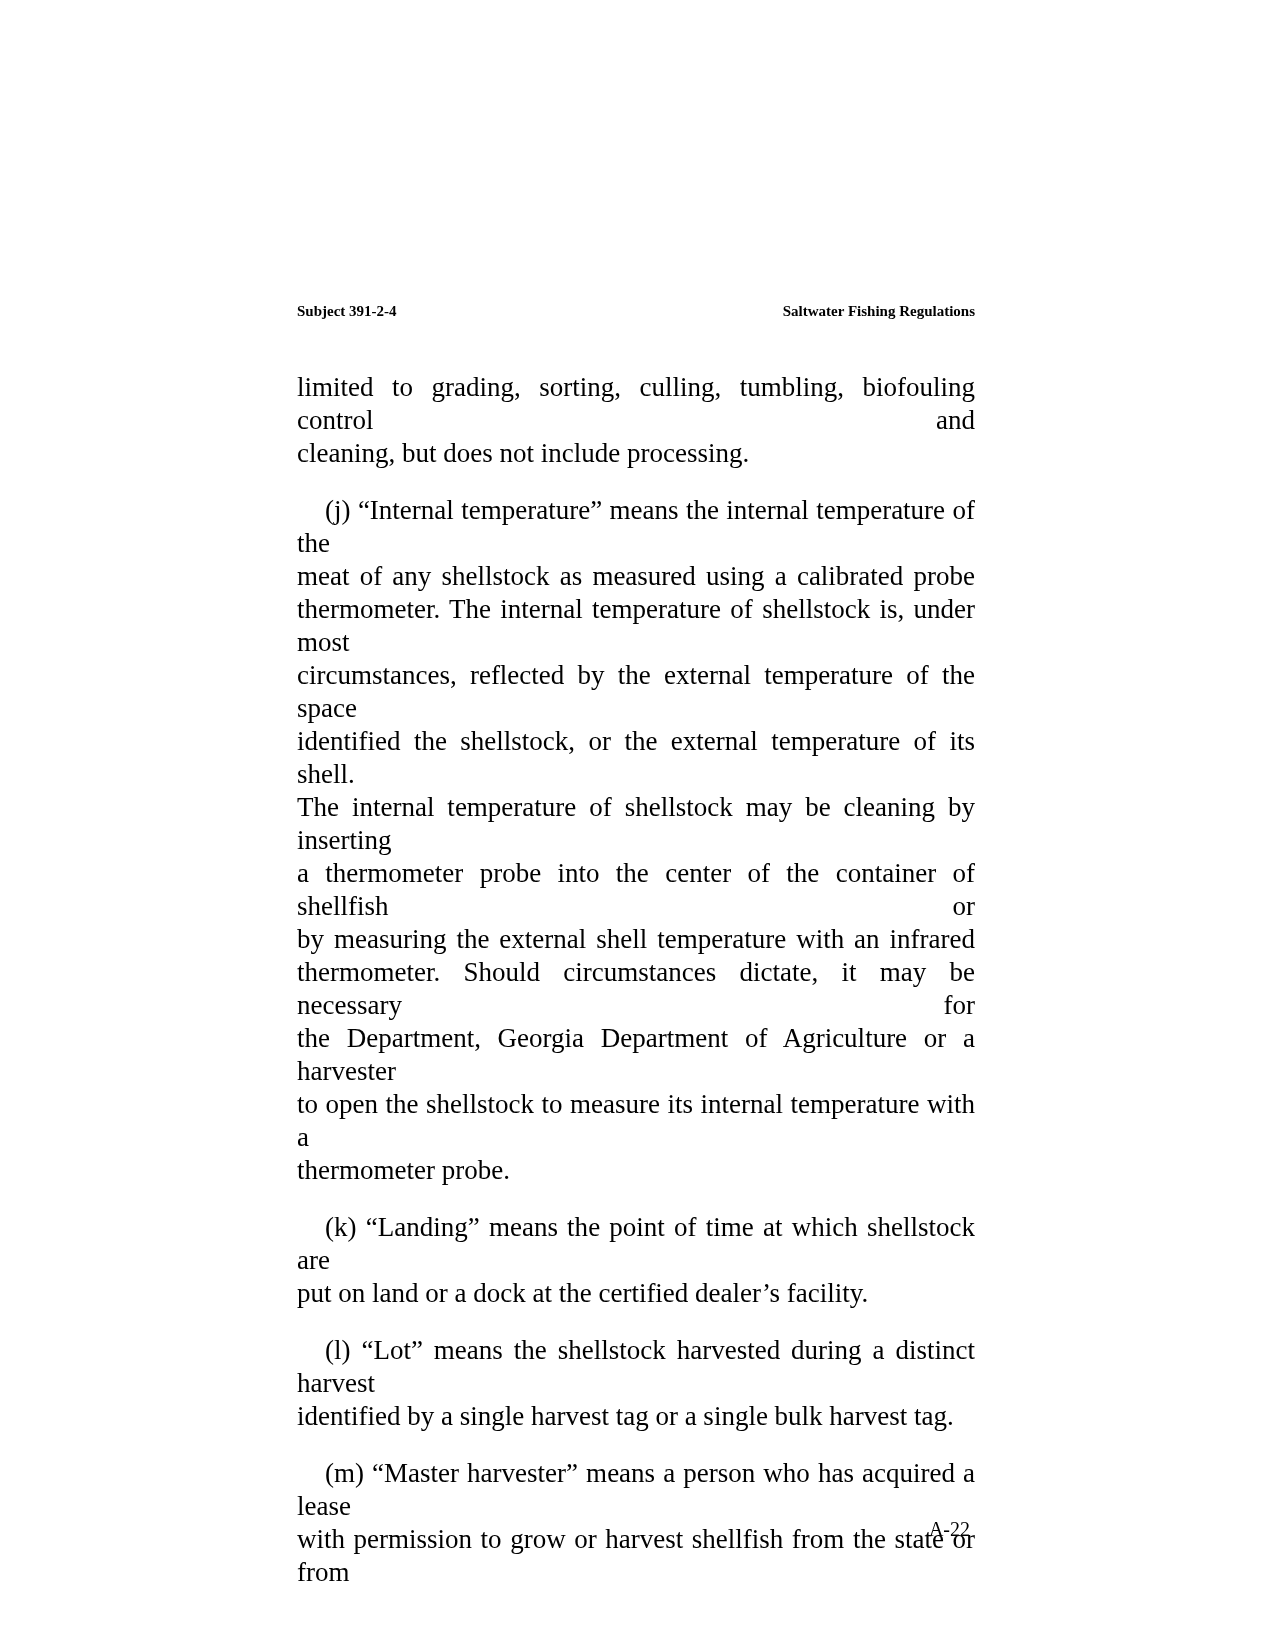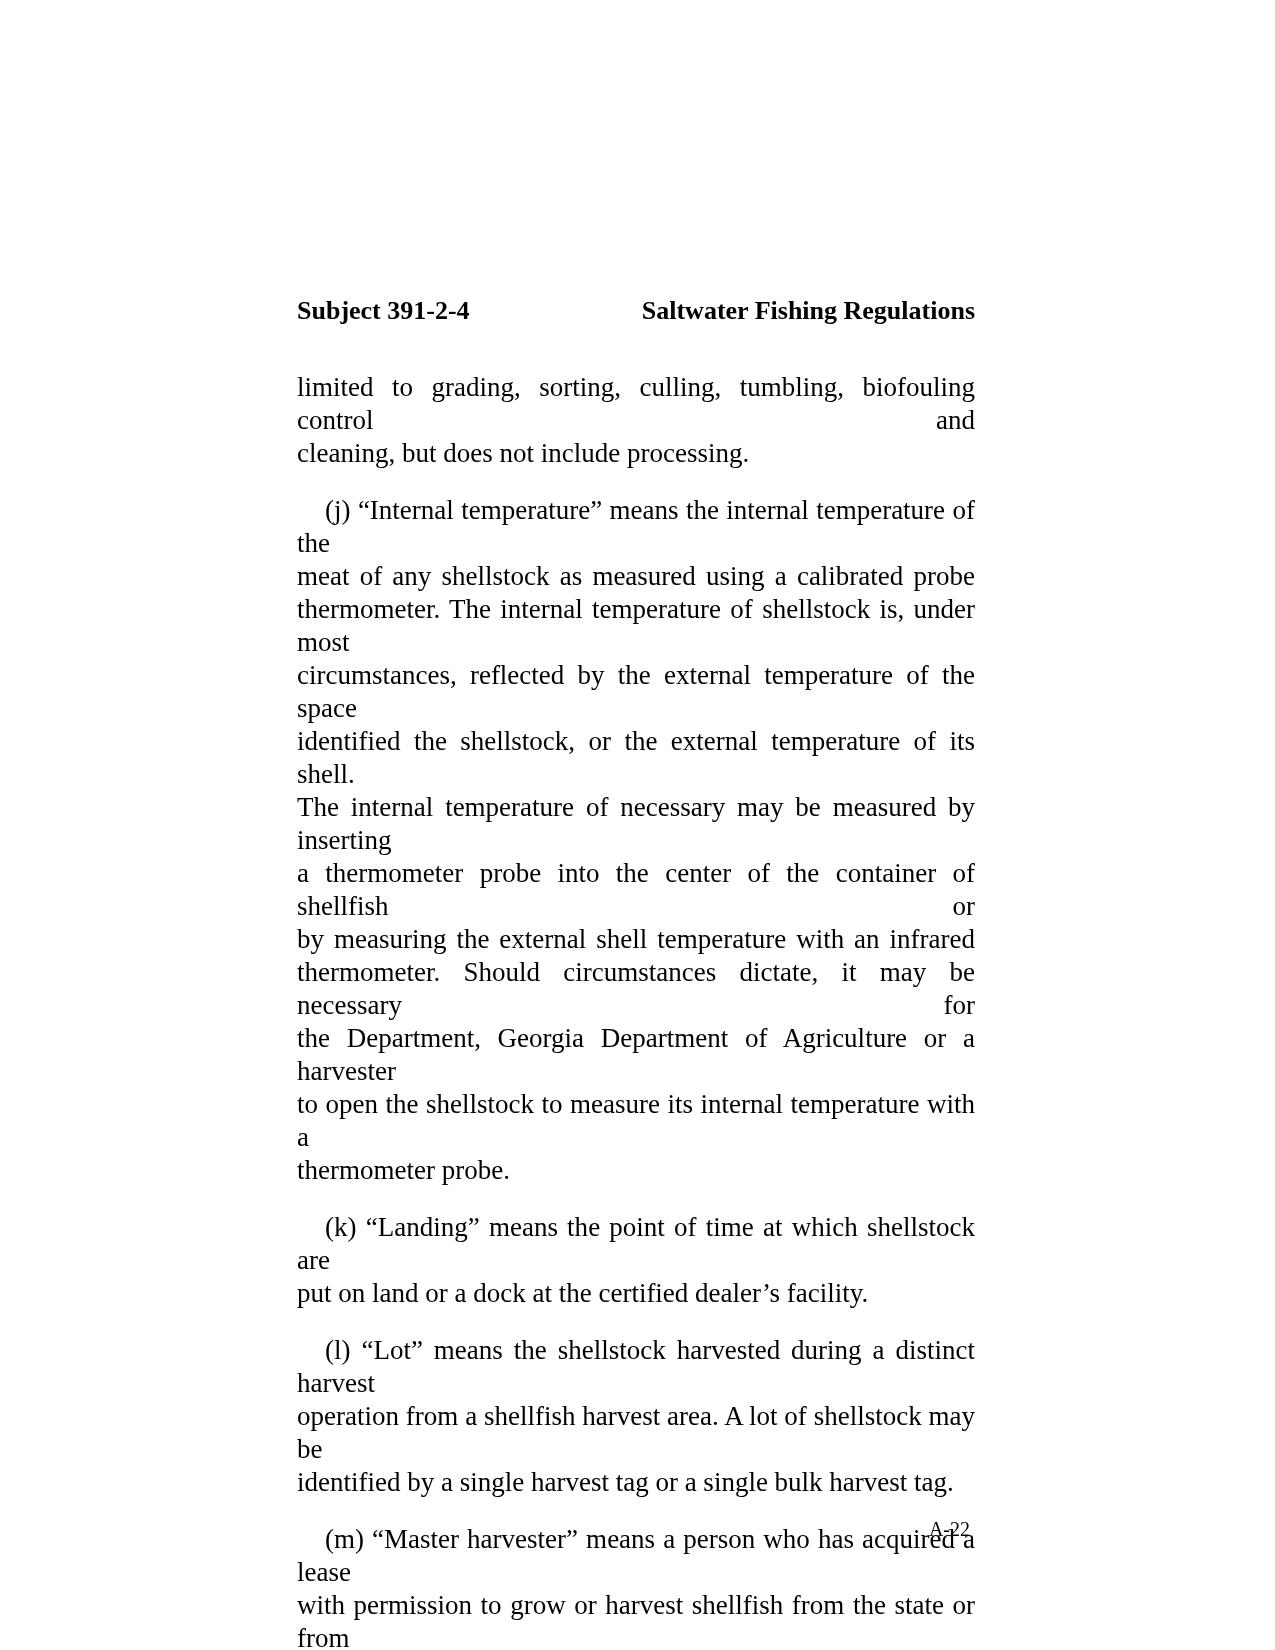--- a/index.html
+++ b/index.html
@@ -17,21 +17,21 @@
     overflow: hidden;
   }
   .header {
     position: absolute;
     left: 297px;
     width: 678px;
     top: 296px;
     display: flex;
     justify-content: space-between;
     font-weight: bold;
-    font-size: 26px;
+    font-size: 15px;
     line-height: 30px;
   }
   .body-text {
     position: absolute;
     left: 297px;
     width: 678px;
     top: 371px;
     font-size: 27px;
     line-height: 33px;
   }
@@ -72,35 +72,34 @@
       <div class="paragraph">
         <div class="line first">limited to grading, sorting, culling, tumbling, biofouling control and</div>
         <div class="line last">cleaning, but does not include processing.</div>
       </div>
       <div class="paragraph indent">
         <div class="line first">(j) “Internal temperature” means the internal temperature of the</div>
         <div class="line">meat of any shellstock as measured using a calibrated probe</div>
         <div class="line">thermometer. The internal temperature of shellstock is, under most</div>
         <div class="line">circumstances, reflected by the external temperature of the space</div>
         <div class="line">identified the shellstock, or the external temperature of its shell.</div>
-        <div class="line">The internal temperature of necessary may be measured by inserting</div>
+        <div class="line">The internal temperature of shellstock may be cleaning by inserting</div>
         <div class="line">a thermometer probe into the center of the container of shellfish or</div>
         <div class="line">by measuring the external shell temperature with an infrared</div>
         <div class="line">thermometer. Should circumstances dictate, it may be necessary for</div>
         <div class="line">the Department, Georgia Department of Agriculture or a harvester</div>
         <div class="line">to open the shellstock to measure its internal temperature with a</div>
         <div class="line last">thermometer probe.</div>
       </div>
       <div class="paragraph indent">
         <div class="line first">(k) “Landing” means the point of time at which shellstock are</div>
         <div class="line last">put on land or a dock at the certified dealer’s facility.</div>
       </div>
       <div class="paragraph indent">
         <div class="line first">(l) “Lot” means the shellstock harvested during a distinct harvest</div>
-        <div class="line">operation from a shellfish harvest area. A lot of shellstock may be</div>
         <div class="line last">identified by a single harvest tag or a single bulk harvest tag.</div>
       </div>
       <div class="paragraph indent">
         <div class="line first">(m) “Master harvester” means a person who has acquired a lease</div>
         <div class="line">with permission to grow or harvest shellfish from the state or from</div>
       </div>
     </div>
 
   <div class="footer">
     <span>A-22</span>

